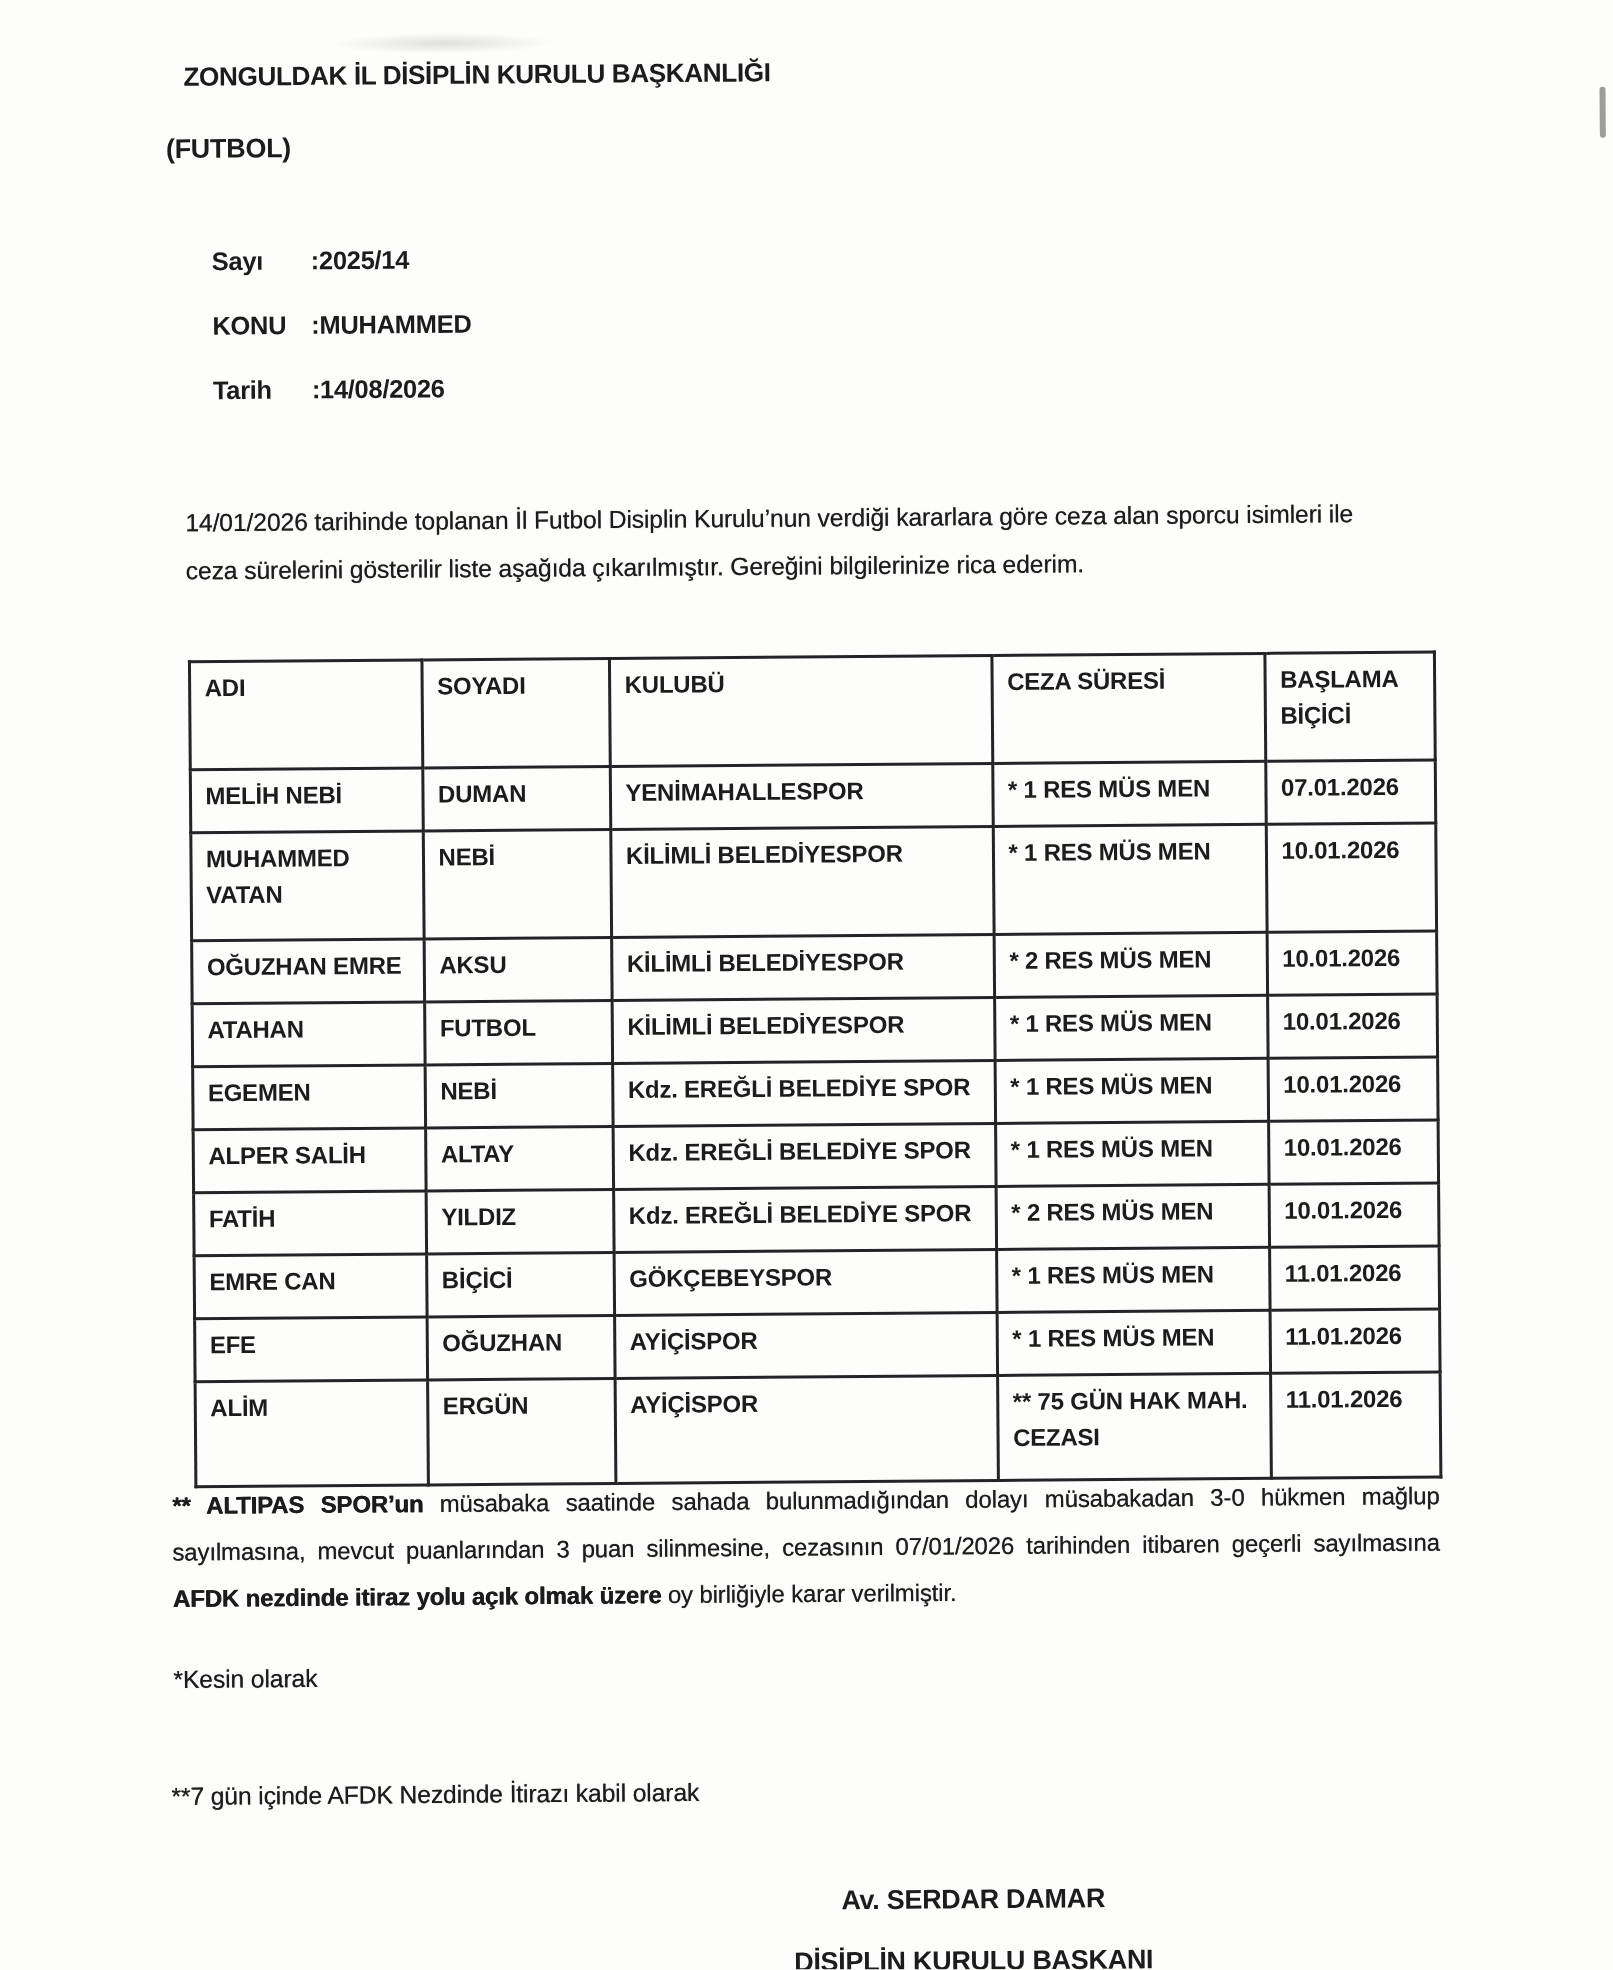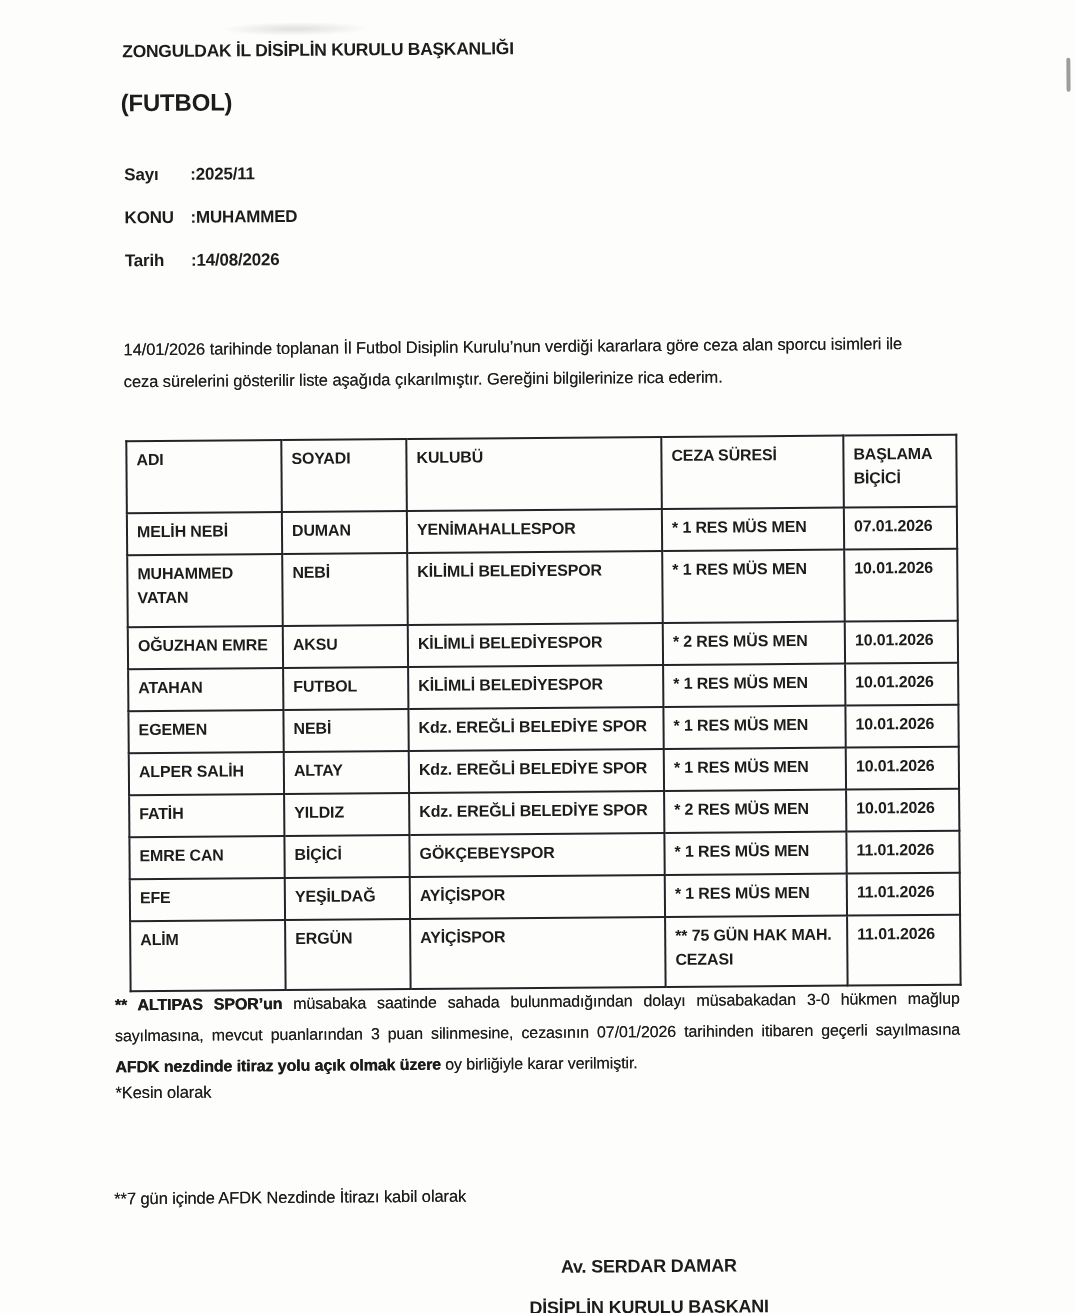--- a/index.html
+++ b/index.html
@@ -43,40 +43,40 @@
     position: absolute;
     left: 127px;
     top: 38px;
     font-size: 17.5px;
     font-weight: 700;
     letter-spacing: -0.3px;
     white-space: nowrap;
   }
   .doc-subtitle {
     position: absolute;
-    left: 125px;
+    left: 115px;
     top: 86px;
-    font-size: 24px;
+    font-size: 18px;
     font-weight: 700;
     letter-spacing: -0.2px;
   }
   .meta {
     position: absolute;
     left: 128px;
     top: 161px;
   }
   .meta-row {
     display: flex;
     margin-bottom: 21px;
     font-size: 17px;
     font-weight: 700;
     line-height: 22px;
     letter-spacing: -0.2px;
   }
-  .meta-label { width: 66px; }
+  .meta-label { width: 66px; margin-left: 17px; }
   .intro {
     position: absolute;
     left: 126px;
     top: 330px;
     width: 812px;
     margin: 0;
     font-size: 16.5px;
     font-weight: 400;
     line-height: 32px;
     letter-spacing: -0.1px;
@@ -127,21 +127,21 @@
     font-weight: 700;
     text-shadow: 0.4px 0 0 currentColor;
   }
   .note {
     position: absolute;
     font-size: 16.5px;
     font-weight: 400;
     letter-spacing: -0.1px;
     text-shadow: 0 0 0.5px rgba(20,20,20,0.8);
   }
-  .note-1 { left: 112px; top: 1080px; }
+  .note-1 { left: 112px; top: 1108px; }
   .note-2 { left: 110px; top: 1186px; }
   .signature {
     position: absolute;
     left: 428px;
     top: 1257px;
     width: 432px;
     text-align: center;
   }
   .signature .sig-name {
     font-size: 18px;
@@ -163,21 +163,21 @@
 
     <div class="scan-smudge"></div>
     <div class="scan-edge-mark"></div>
 
     <div class="doc-title">ZONGULDAK İL DİSİPLİN KURULU BAŞKANLIĞI</div>
     <div class="doc-subtitle">(FUTBOL)</div>
 
     <div class="meta">
       <div class="meta-row">
           <span class="meta-label">Sayı</span>
-          <span class="meta-value">:2025/11</span>
+          <span class="meta-value">:2025/14</span>
         </div>
       <div class="meta-row">
           <span class="meta-label">KONU</span>
           <span class="meta-value">:MUHAMMED</span>
         </div>
       <div class="meta-row">
           <span class="meta-label">Tarih</span>
           <span class="meta-value">:14/08/2026</span>
         </div>
     </div>
@@ -253,21 +253,21 @@
         </tr>
         <tr>
           <td>EMRE CAN</td>
           <td>BİÇİCİ</td>
           <td>GÖKÇEBEYSPOR</td>
           <td>* 1 RES MÜS MEN</td>
           <td>11.01.2026</td>
         </tr>
         <tr>
           <td>EFE</td>
-          <td>YEŞİLDAĞ</td>
+          <td>OĞUZHAN</td>
           <td>AYİÇİSPOR</td>
           <td>* 1 RES MÜS MEN</td>
           <td>11.01.2026</td>
         </tr>
         <tr>
           <td>ALİM</td>
           <td>ERGÜN</td>
           <td>AYİÇİSPOR</td>
           <td>** 75 GÜN HAK MAH. CEZASI</td>
           <td>11.01.2026</td>

